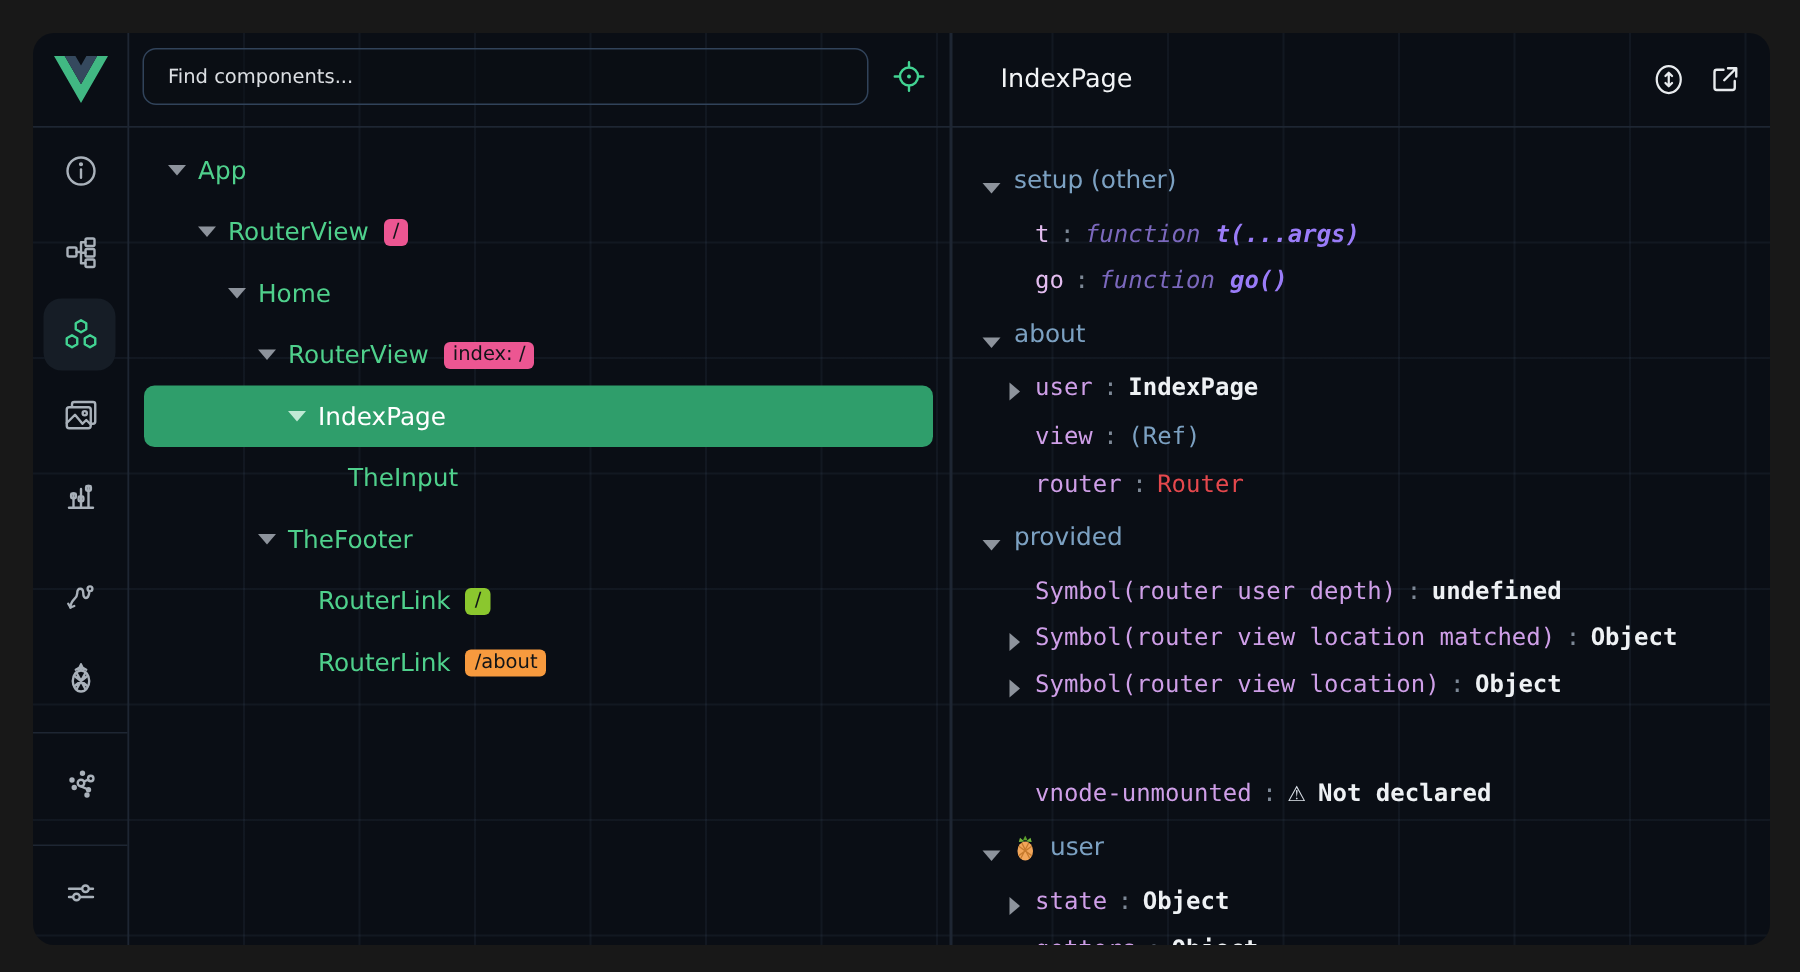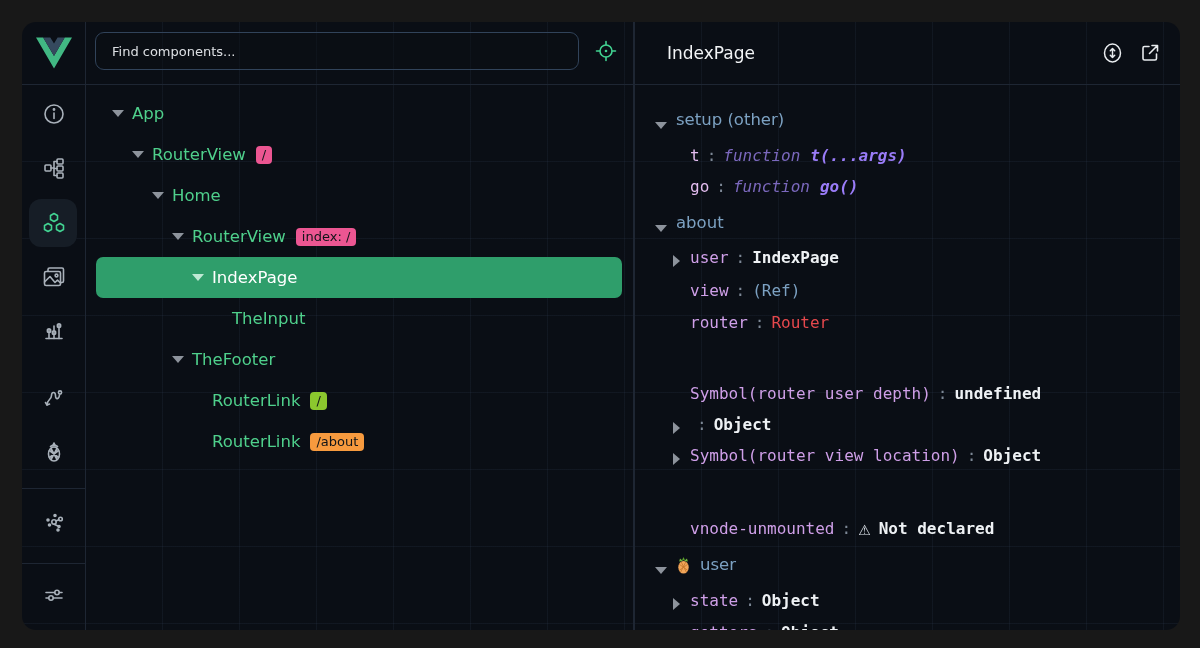--- a/index.html
+++ b/index.html
@@ -315,28 +315,33 @@
       <span class="colon">:</span>
       <span class="v-muted">(Ref)</span>
     </div>
     <div class="irow item" style="top:284px">
       <span class="rtri-spacer"></span>
       <span class="k">router</span>
       <span class="colon">:</span>
       <span class="v-red">Router</span>
     </div>
 
+    <div class="irow section" style="top:319px">
+      <span class="dtri"></span>
+      <span>provided</span>
+    </div>
     <div class="irow item" style="top:355px">
       <span class="rtri-spacer"></span>
       <span class="k">Symbol(router user depth)</span>
       <span class="colon">:</span>
       <span class="v-white">undefined</span>
     </div>
     <div class="irow item" style="top:386px">
       <span class="rtri"></span>
+      <span class="k">Symbol(router view location matched)</span>
       <span class="colon">:</span>
       <span class="v-white">Object</span>
     </div>
     <div class="irow item" style="top:417px">
       <span class="rtri"></span>
       <span class="k">Symbol(router view location)</span>
       <span class="colon">:</span>
       <span class="v-white">Object</span>
     </div>
 

